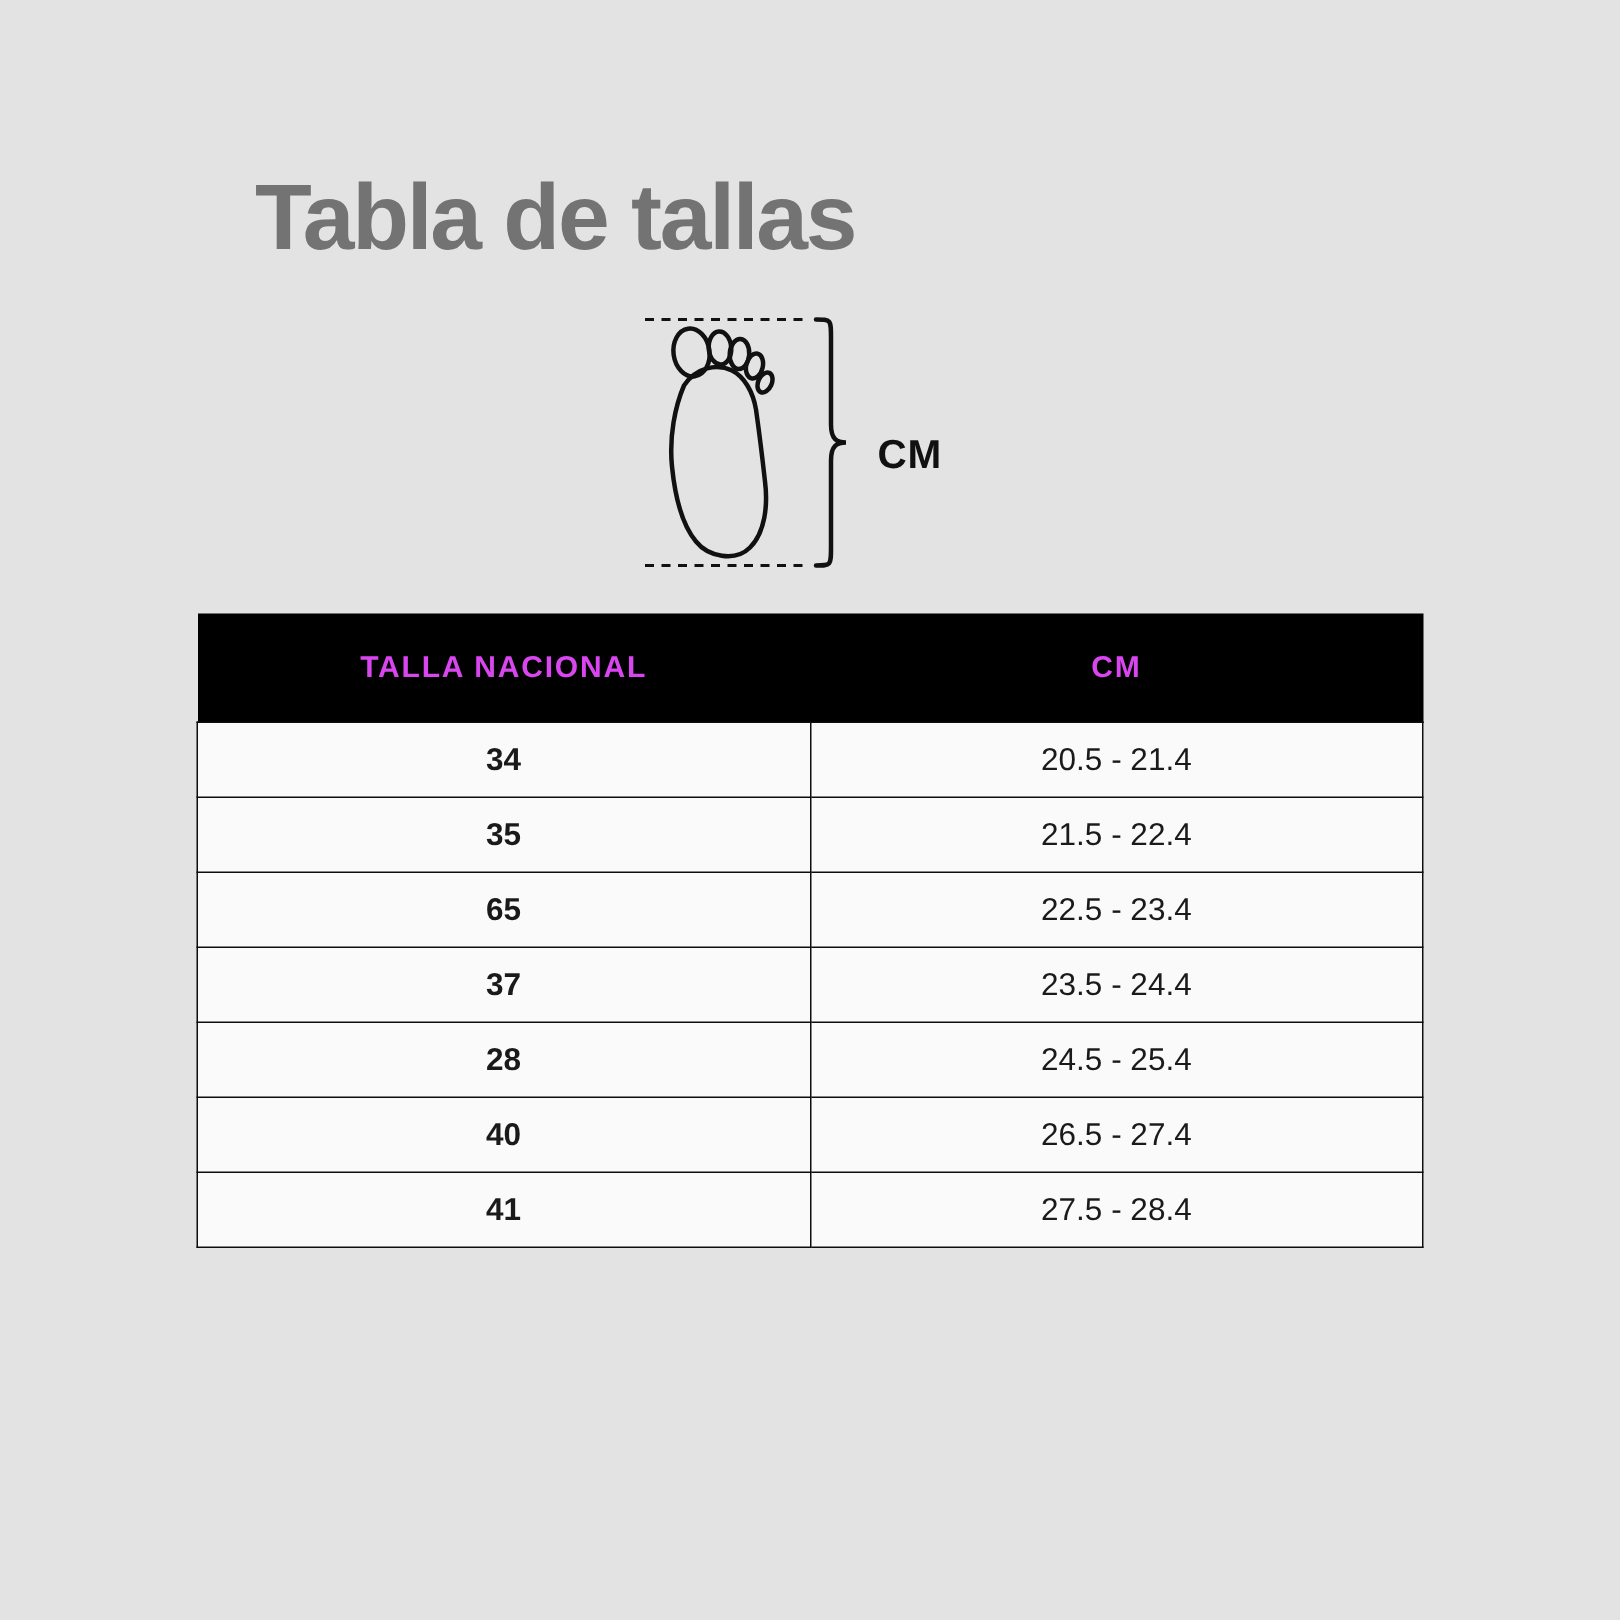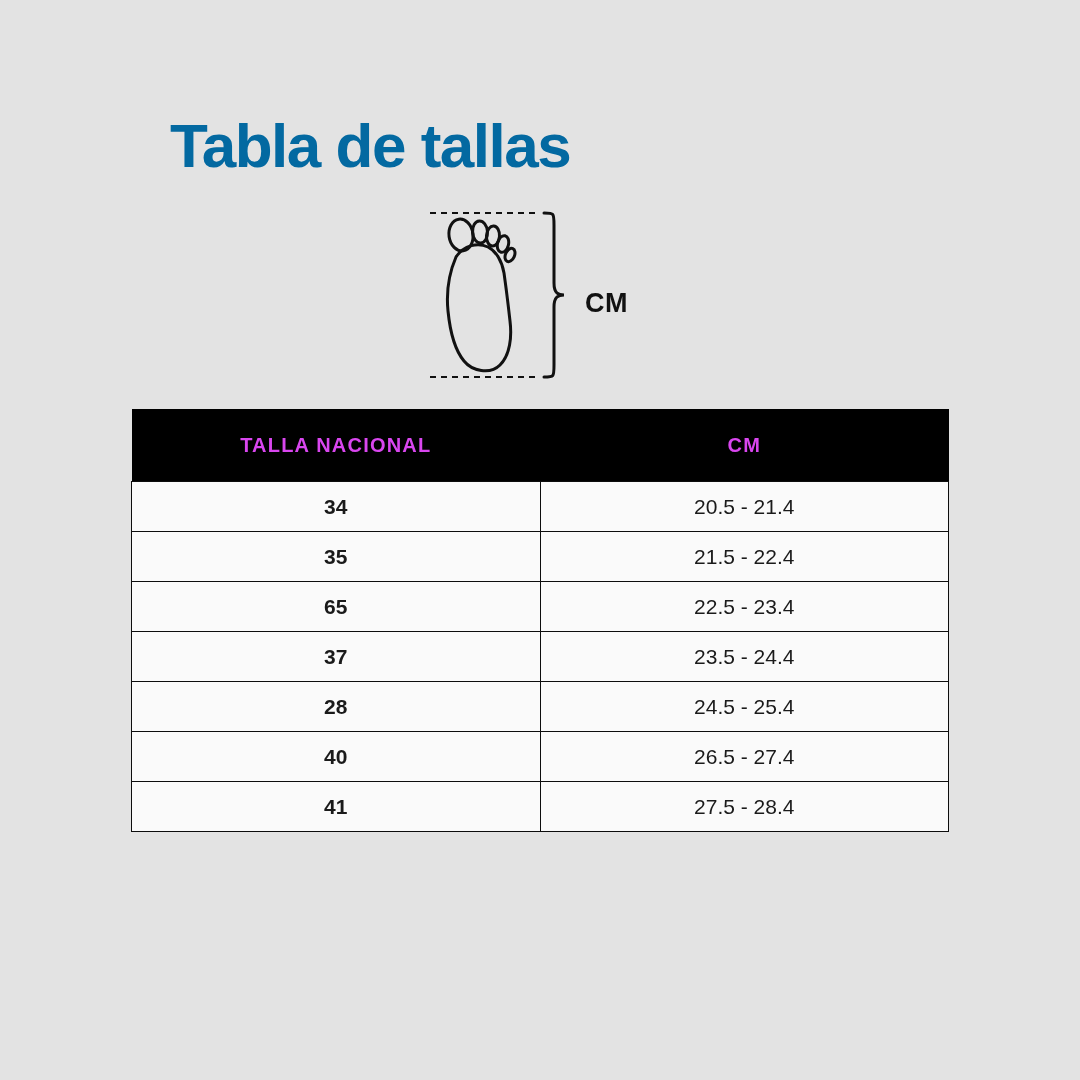--- a/index.html
+++ b/index.html
@@ -20,21 +20,21 @@
     height: 1080px;
     box-sizing: border-box;
   }
   .title {
     position: absolute;
     left: 170px;
     top: 112px;
     font-size: 62px;
     font-weight: bold;
     letter-spacing: -1.5px;
-    color: #0369a1;
+    color: #737373;
     line-height: 1.1;
   }
   .diagram {
     position: absolute;
     left: 420px;
     top: 205px;
     width: 260px;
     height: 190px;
   }
   .diagram svg {

